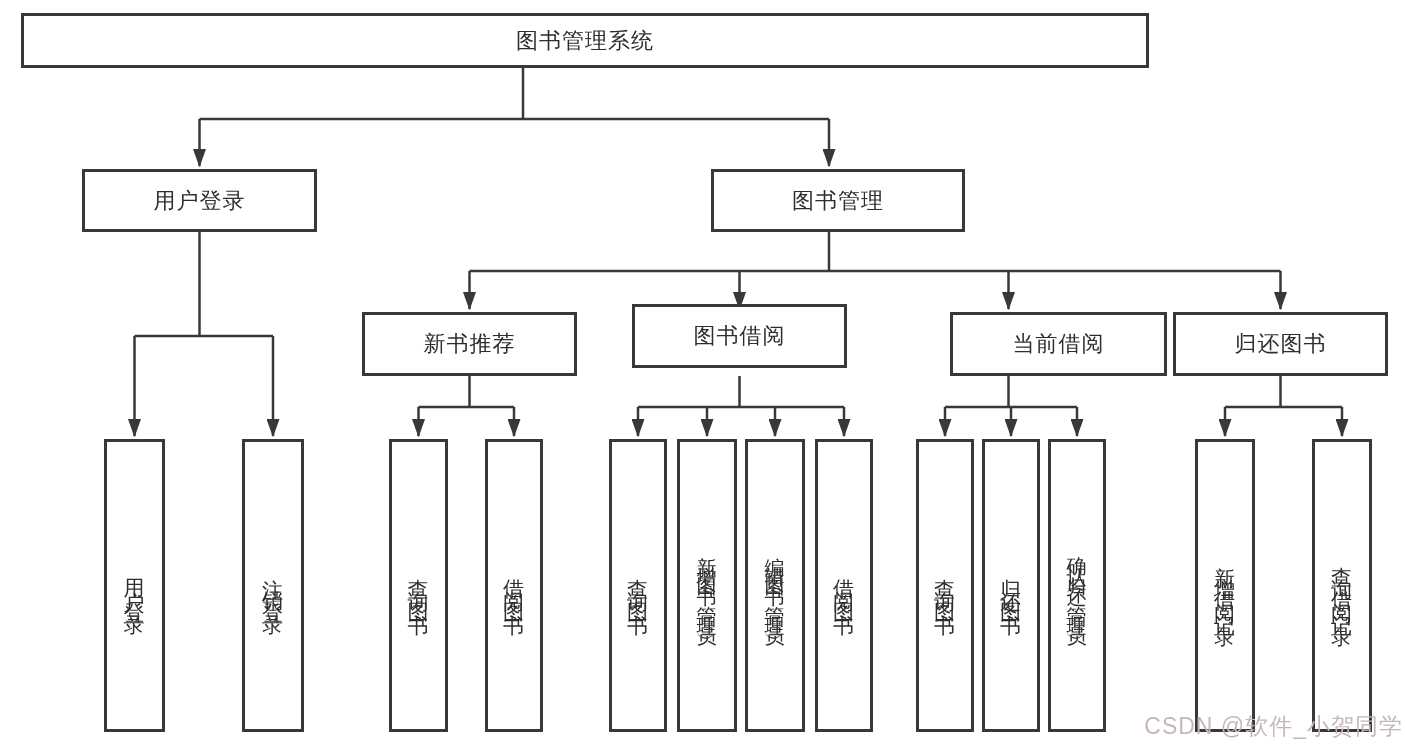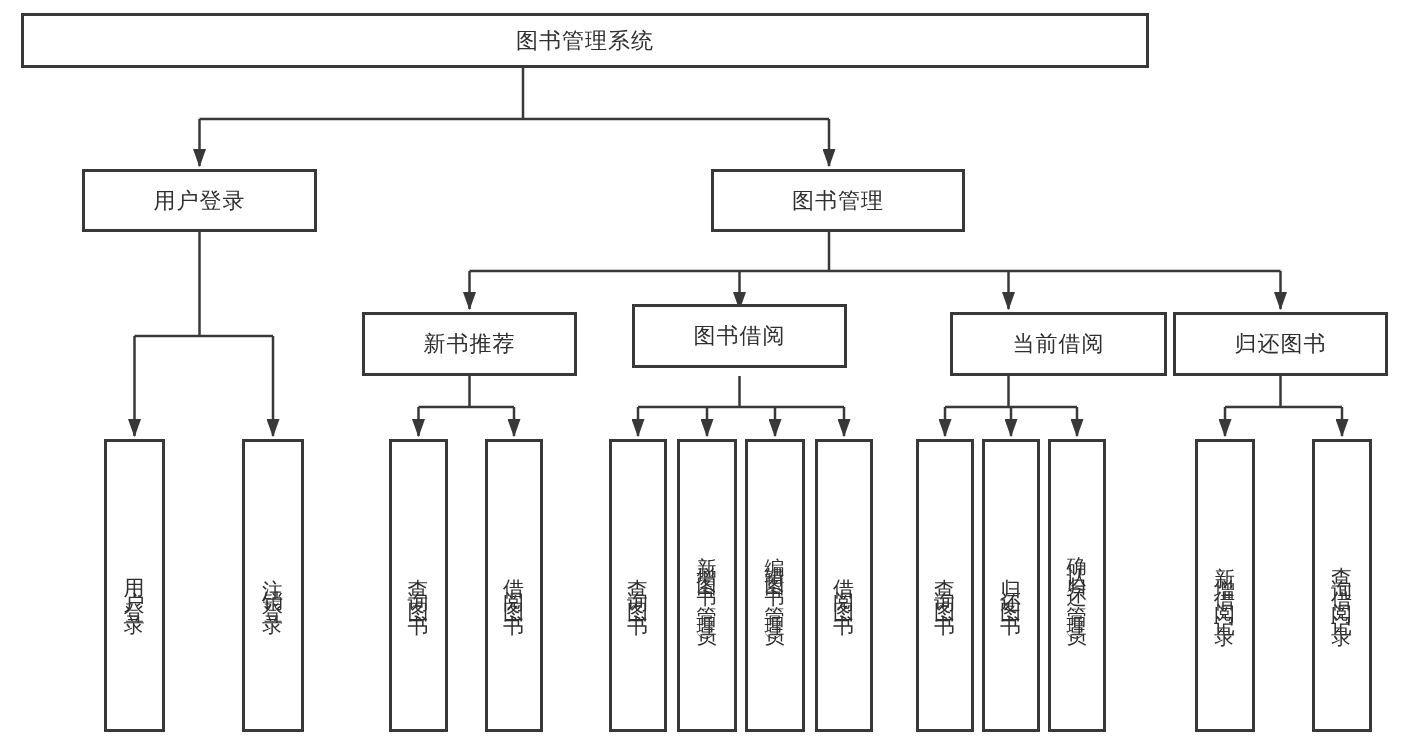--- a/index.html
+++ b/index.html
@@ -111,13 +111,14 @@
   <div class="leaf tight" style="left:745px;top:439px;width:60px;height:293px">编辑图书（管理员）</div>
   <div class="leaf" style="left:815px;top:439px;width:58px;height:293px">借阅图书</div>
 
   <div class="leaf" style="left:916px;top:439px;width:58px;height:293px">查询图书</div>
   <div class="leaf" style="left:982px;top:439px;width:58px;height:293px">归还图书</div>
   <div class="leaf tight" style="left:1048px;top:439px;width:58px;height:293px">确认归还（管理员）</div>
 
   <div class="leaf" style="left:1195px;top:439px;width:60px;height:293px">新增借阅记录</div>
   <div class="leaf" style="left:1312px;top:439px;width:60px;height:293px">查询借阅记录</div>
 
+  <div class="watermark">CSDN @软件_小贺同学</div>
 </div>
 
 </body></html>

